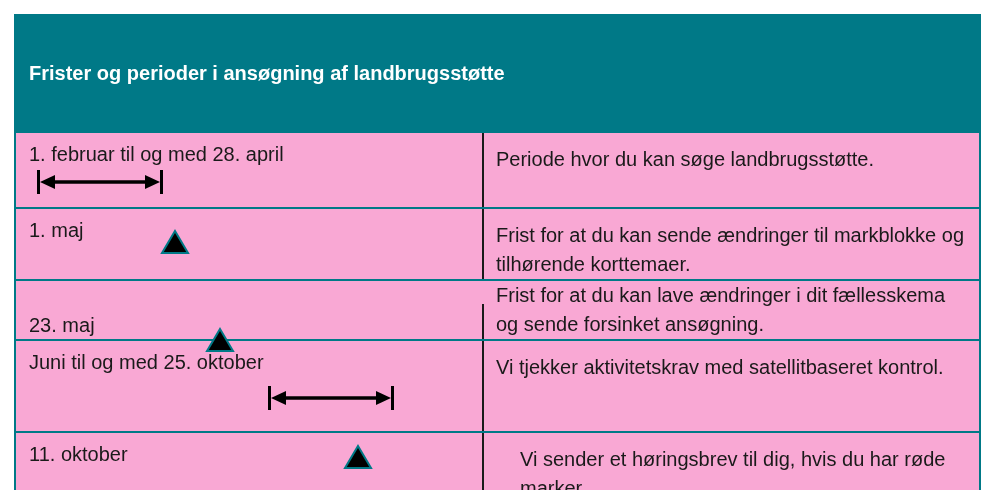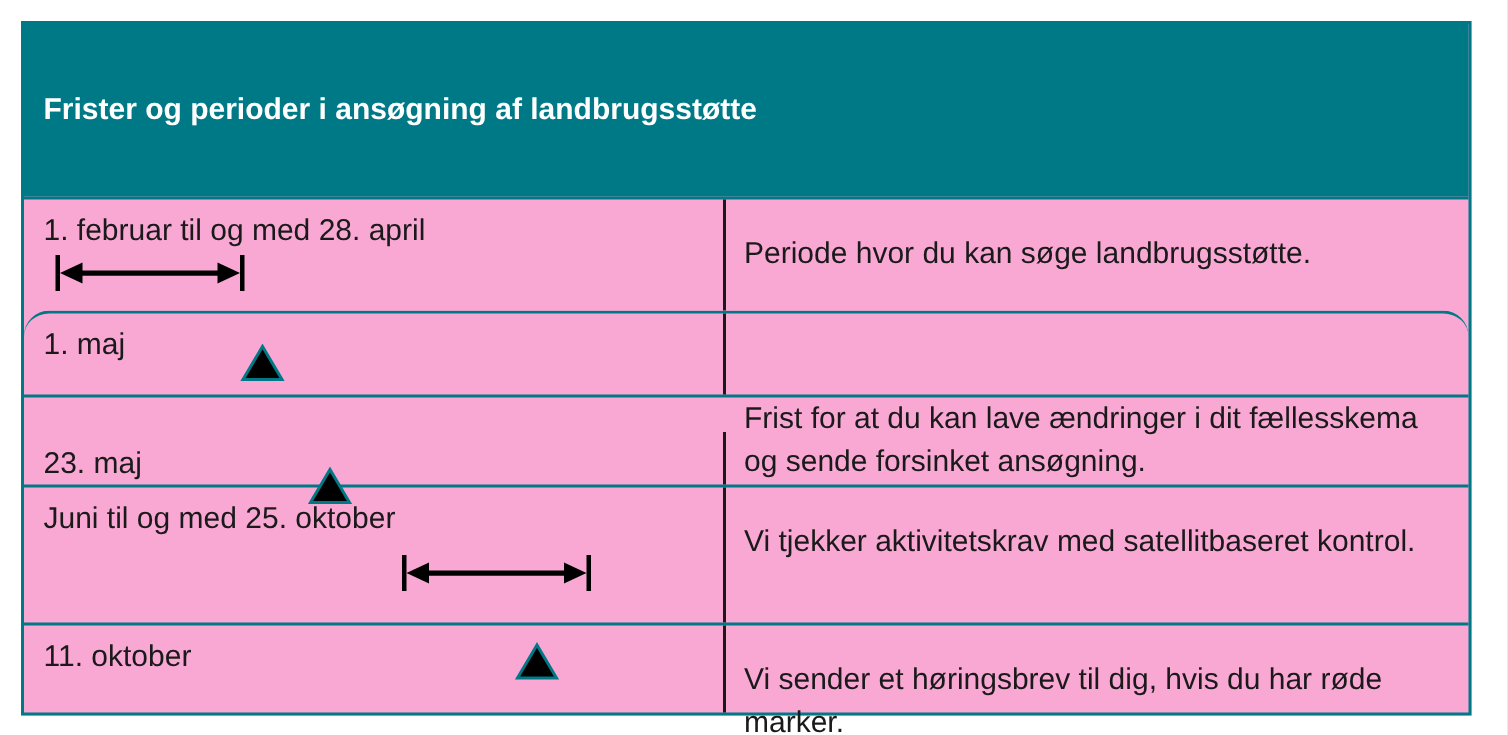--- a/index.html
+++ b/index.html
@@ -36,36 +36,36 @@
     font-size: 20px;
     display: flex;
     align-items: center;
     padding-left: 13px;
   }
   .row {
     display: flex;
     border-top: 2px solid var(--teal);
   }
   .row-0 { height: 76px; }
-  .row-1 { height: 56px; border-radius: 17px; }
+  .row-1 { height: 72px; }
   .row-2 { height: 60px; align-items: flex-end; }
   .row-3 { height: 92px; }
-  .row-4 { height: 60px; }
+  .row-4 { height: 60px; gap: 24px; }
   .cell-left {
     position: relative;
     width: 468px;
     flex: 0 0 468px;
     border-right: 2px solid var(--text);
     padding: 7px 10px 0 13px;
     font-size: 20px;
     line-height: 28px;
   }
   .cell-right {
     flex: 1;
-    padding: 22px 14px 0 12px;
+    padding: 12px 14px 0 12px;
     font-size: 20px;
     line-height: 29px;
   }
   .marker {
     position: absolute;
     display: block;
   }
   
   .row-0 .arrow-marker { left: 19px;  top: 36px; }
   .row-3 .arrow-marker { left: 250px; top: 44px; }
@@ -103,20 +103,23 @@
       </div>
     </div>
 
     <div class="row row-1">
       <div class="cell-left">
         <span>1. maj</span>
         <svg class="marker triangle-marker" width="30" height="26" viewBox="0 0 30 26">
           <polygon class="triangle-shape" points="15,2 28,24 2,24"></polygon>
         </svg>
       </div>
+      <div class="cell-right">
+        <span>Frist for at du kan sende ændringer til markblokke og tilhørende korttemaer.</span>
+      </div>
     </div>
 
     <div class="row row-2">
       <div class="cell-left">
         <span>23. maj</span>
         <svg class="marker triangle-marker" width="30" height="26" viewBox="0 0 30 26">
           <polygon class="triangle-shape" points="15,2 28,24 2,24"></polygon>
         </svg>
       </div>
       <div class="cell-right">

